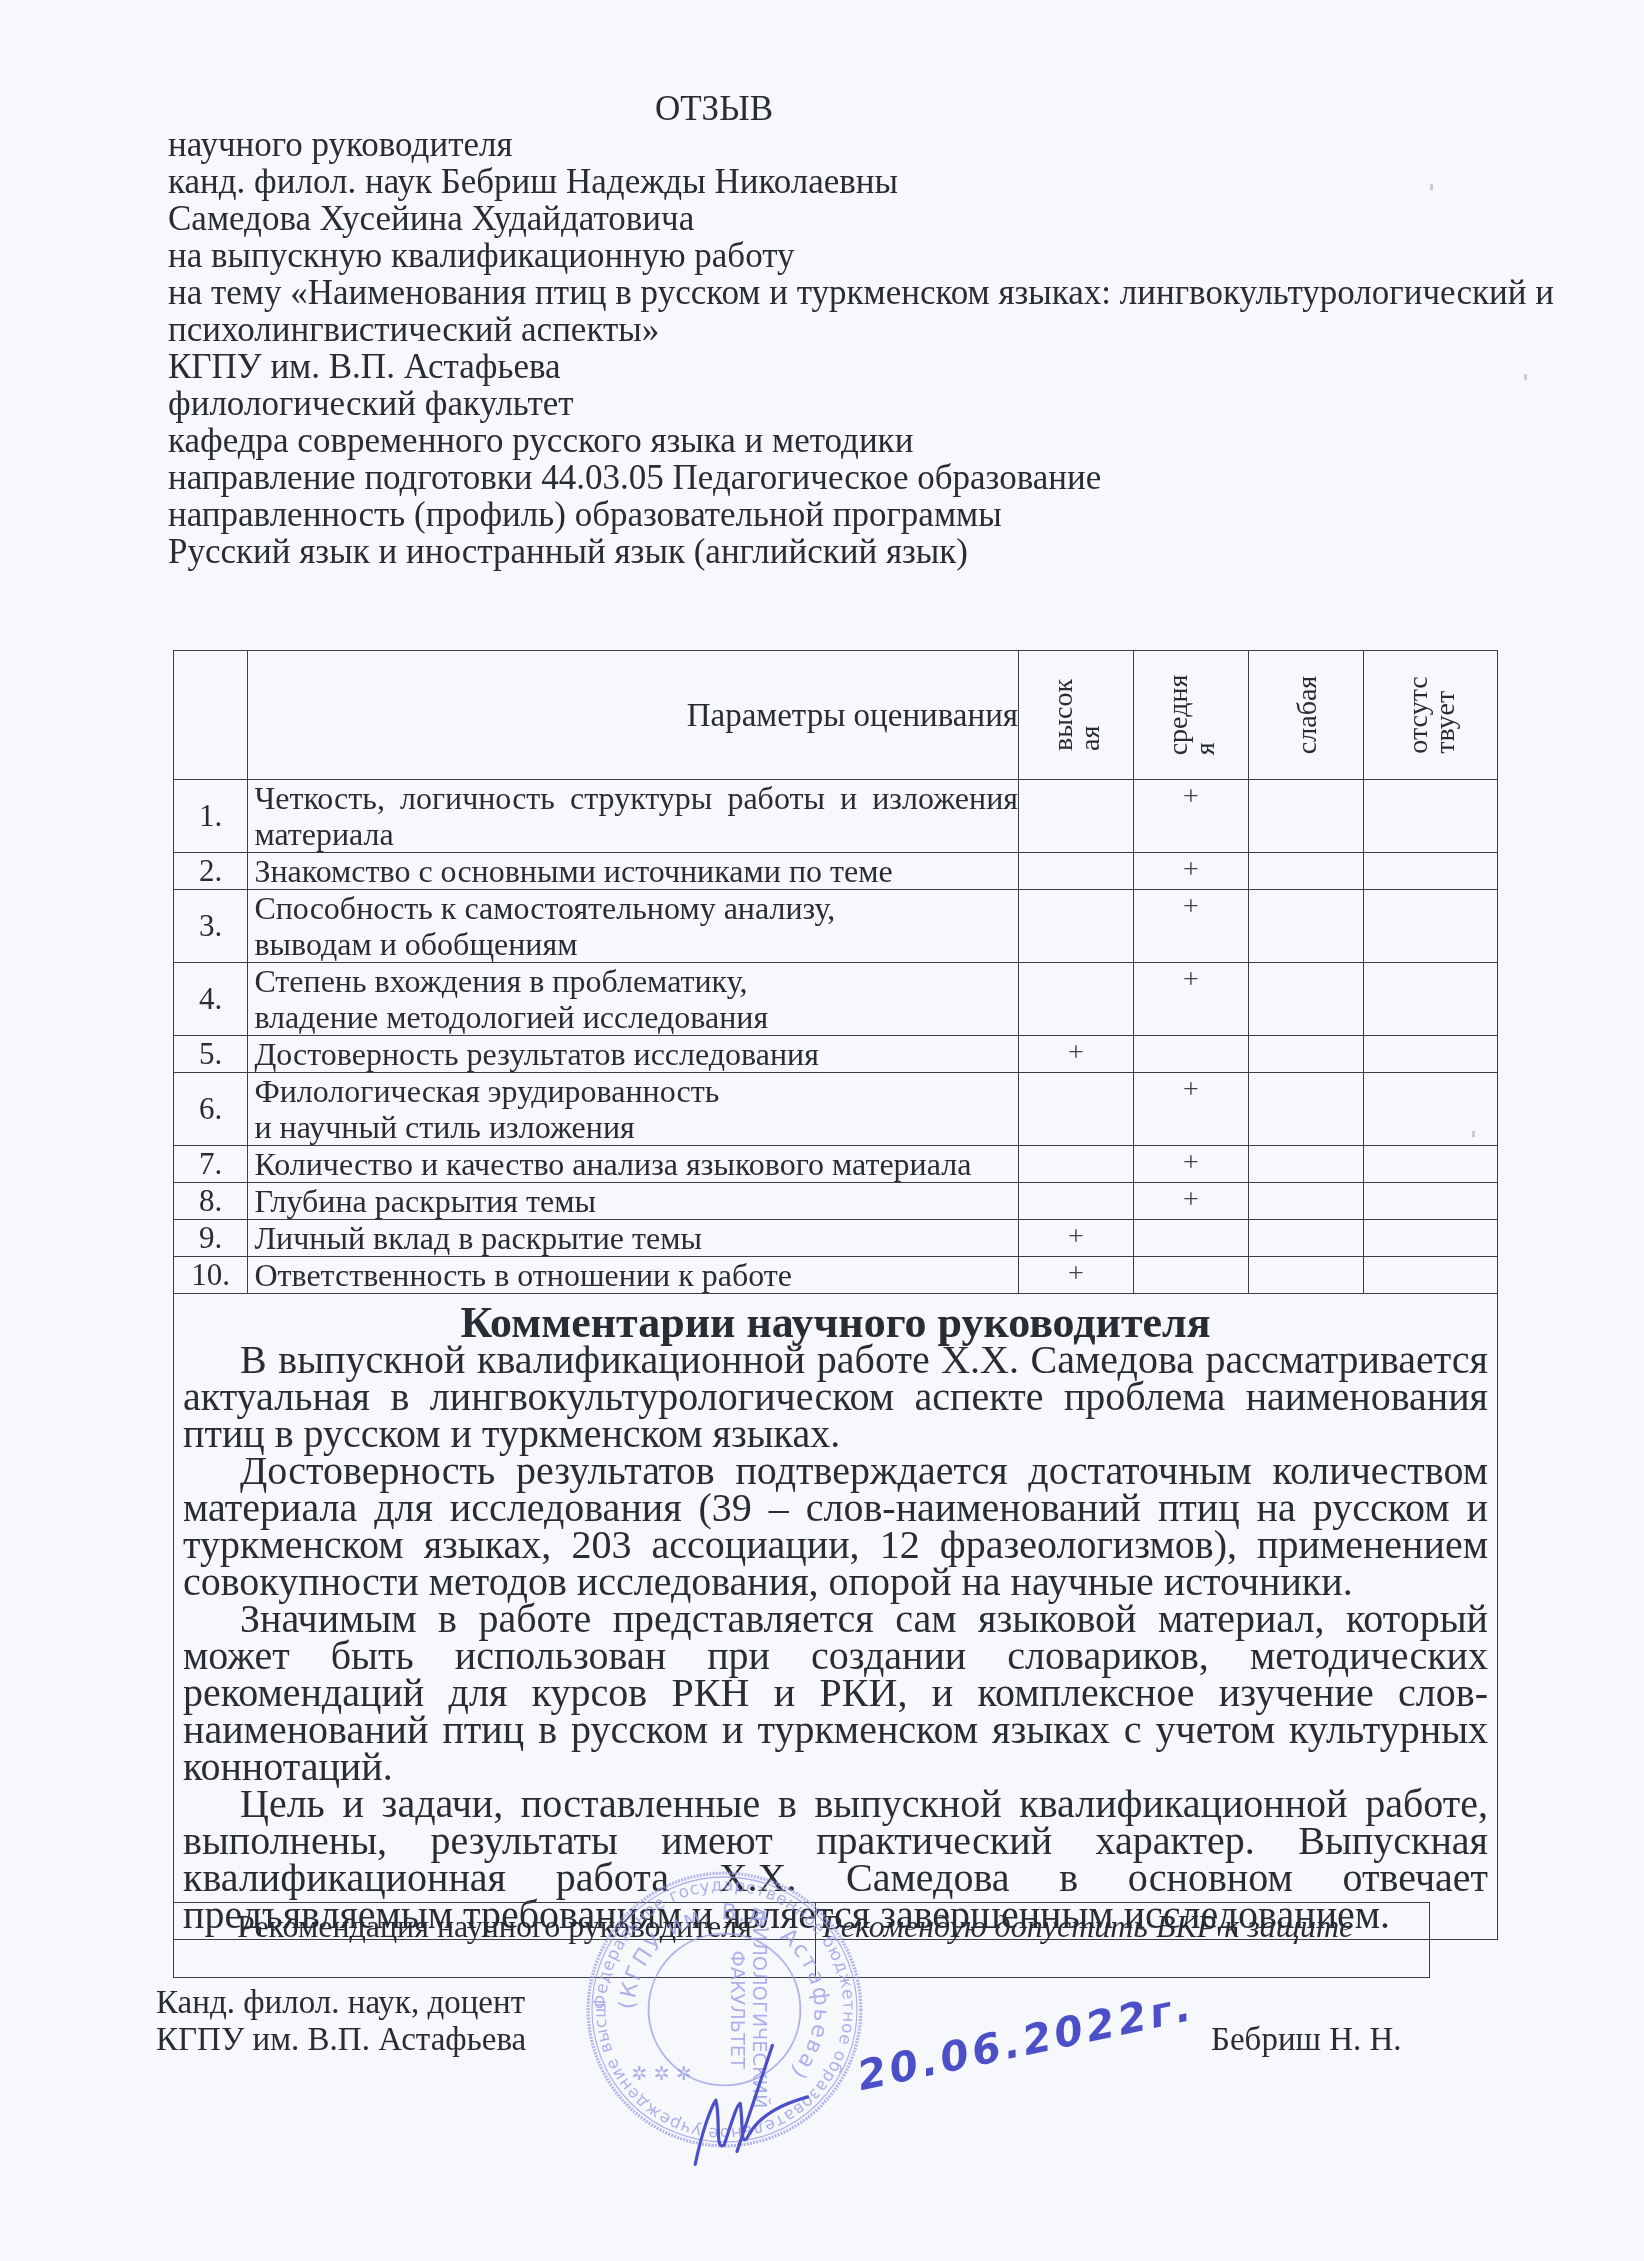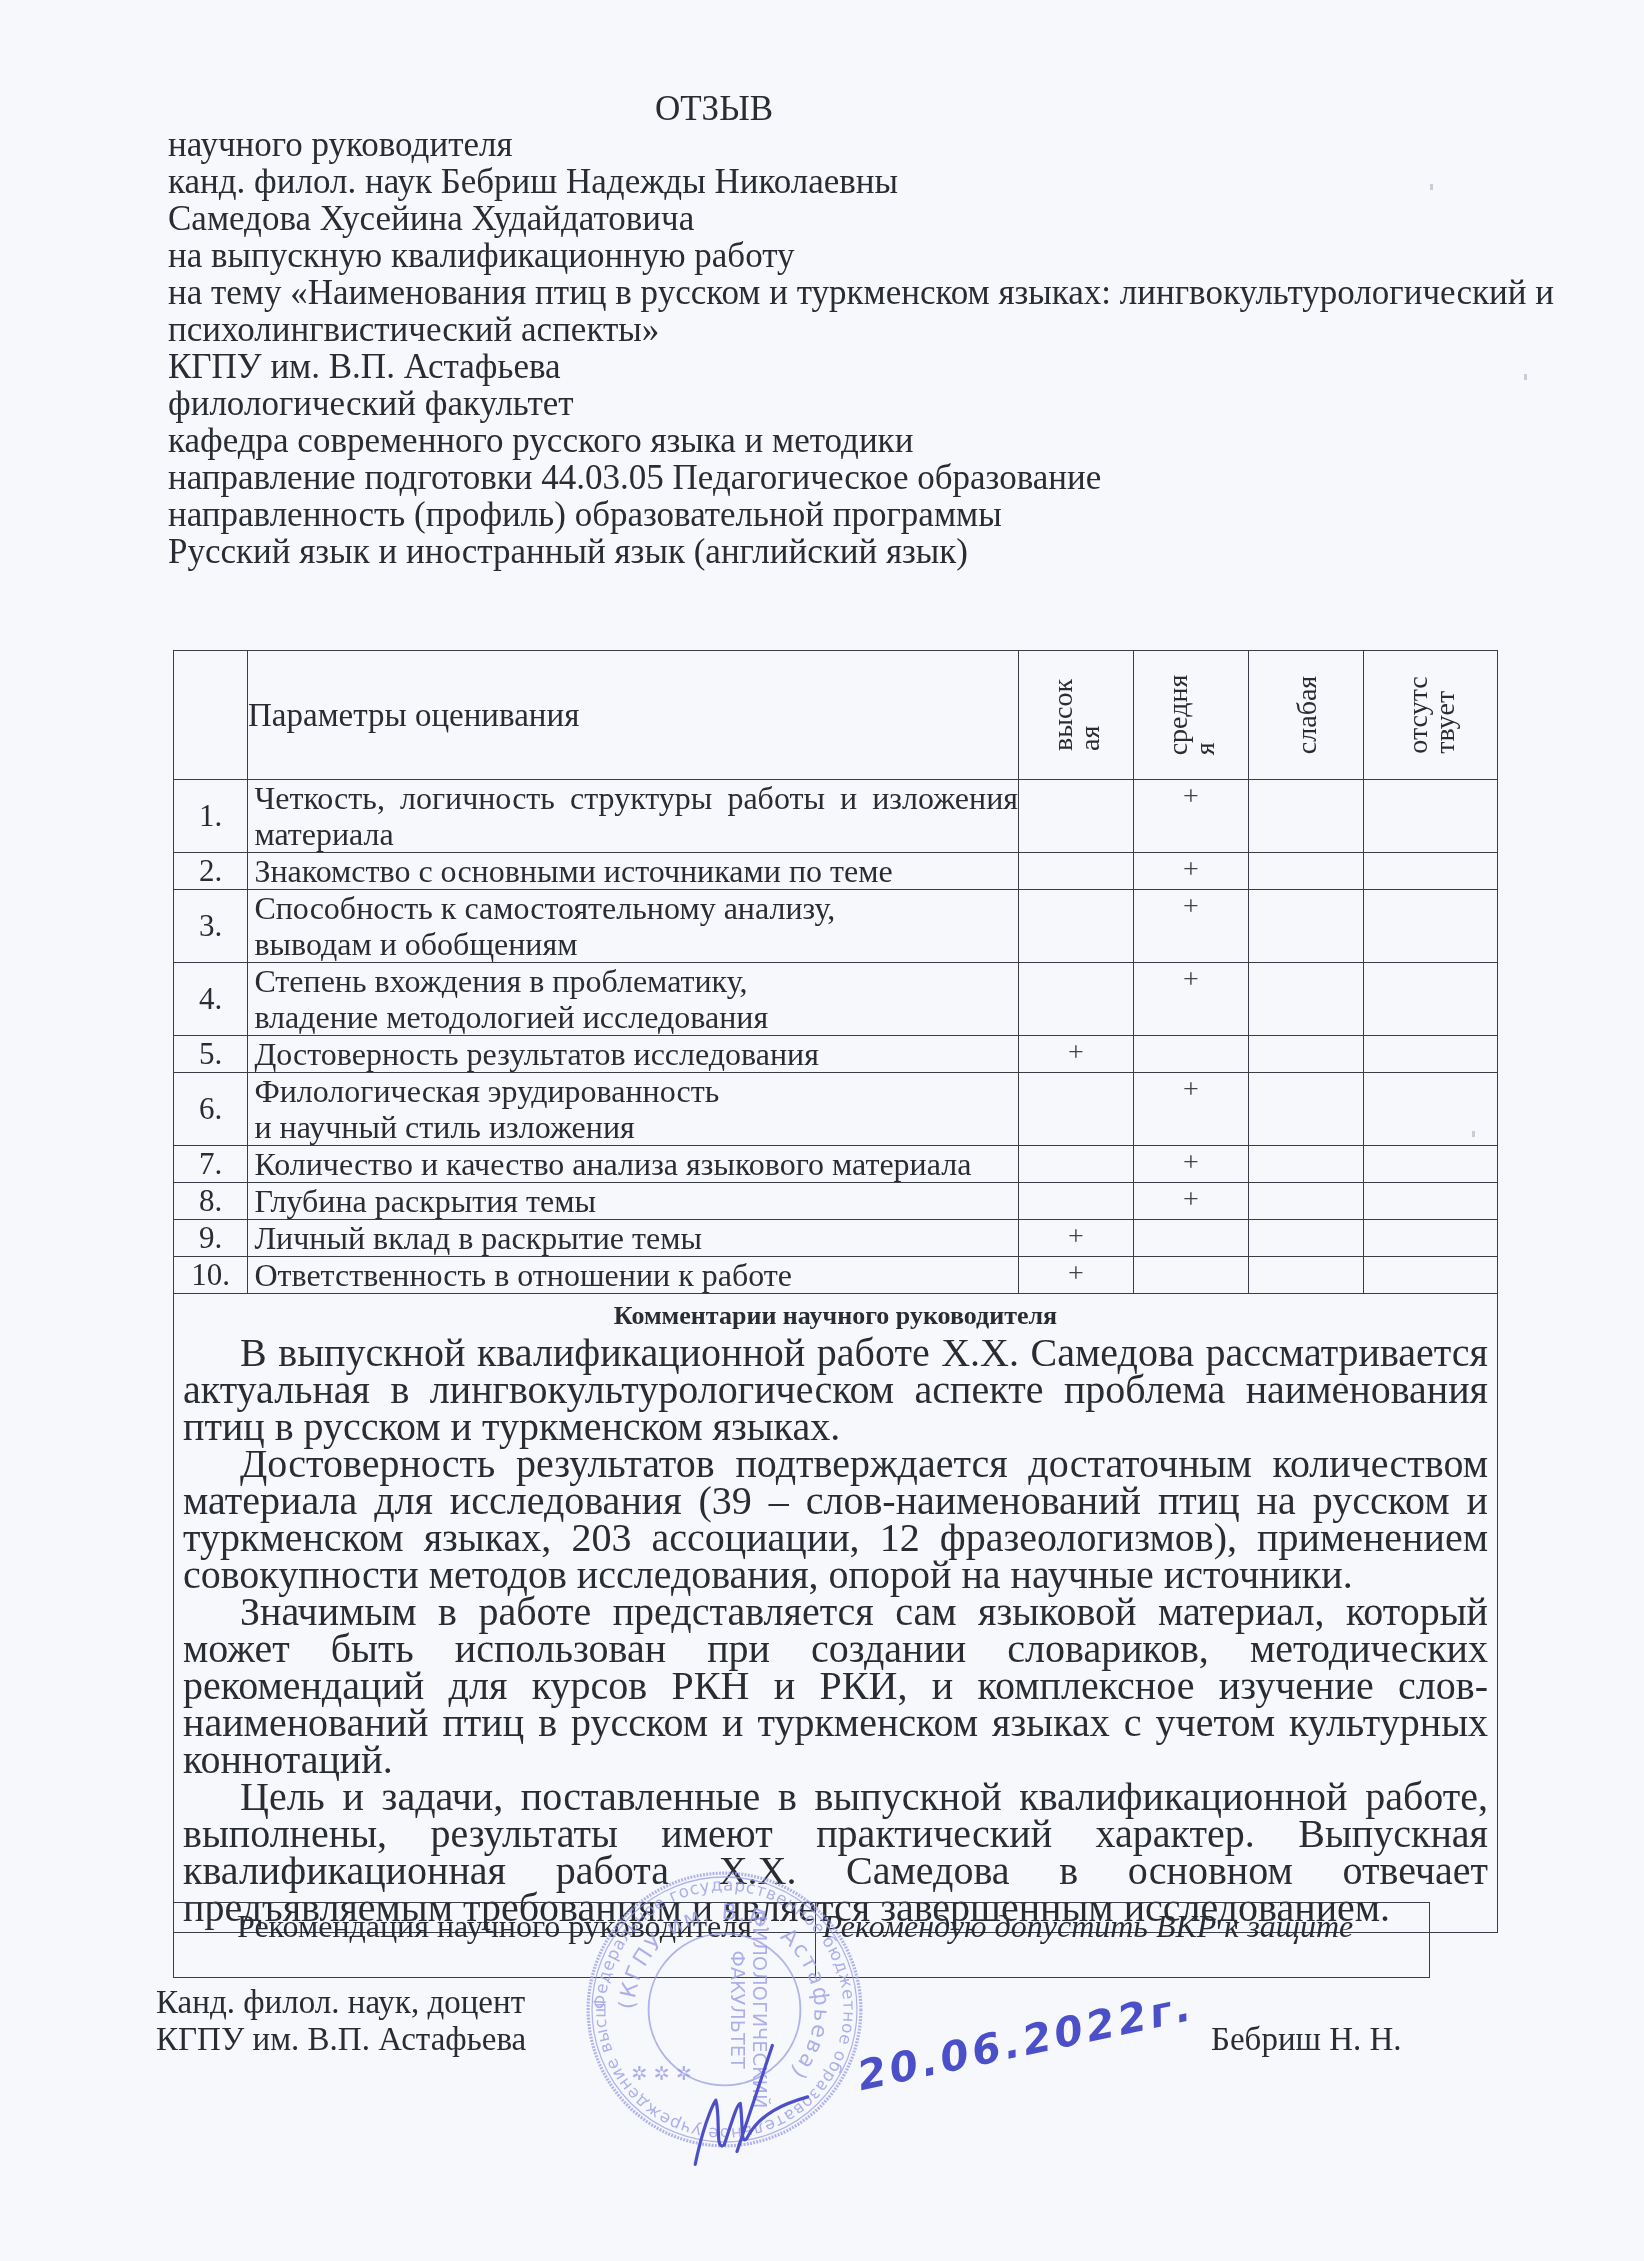--- a/index.html
+++ b/index.html
@@ -26,36 +26,36 @@
       border: 1.9px solid #3a3d48;
       padding: 0;
       font-weight: normal;
       vertical-align: middle;
     }
     col.c-num { width: 74px; }
     col.c-param { width: 771px; }
     col.c-lvl { width: 115px; }
     col.c-last { width: 134px; }
     .hdr-row { height: 128px; }
-    .hdr-param { text-align: left; font-size: 33px; margin-top: 16px; }
+    .hdr-param { text-align: right; font-size: 33px; margin-top: 16px; }
     .rot-wrap { position: relative; width: 100%; height: 128px; }
     .rot {
       position: absolute; left: 50%; top: 50%;
       transform: translate(-50%, -50%) rotate(-90deg);
       font-size: 28px; line-height: 27px; text-align: left;
       white-space: pre; font-family: "Liberation Serif", serif;
     }
     .num { text-align: center; font-size: 31px; }
     .param { padding-left: 6.4px !important; font-size: 32px; line-height: 36px; text-align: justify; }
     .mark-cell { text-align: center; vertical-align: top !important; font-size: 28px; line-height: 32px; color: #444; }
     .r-single { height: 33px; }
     .r-double { height: 73px; }
 
     .comments-cell { padding: 2.6px 9px 6.4px 9px !important; vertical-align: top !important; }
-    .comments-title { text-align: center; font-weight: bold; font-size: 26px; line-height: 37px; }
+    .comments-title { text-align: center; font-weight: bold; font-size: 44px; line-height: 37px; margin-top: 7px; }
     .comments-cell p { margin: 0; text-indent: 57px; text-align: justify; font-size: 40px; line-height: 37px; }
 
     #rec-table {
       position: absolute; left: 173px; top: 1902px;
       border-collapse: collapse; width: 1257px; table-layout: fixed;
     }
     #rec-table td { border: 1.9px solid #3a3d48; height: 68px; vertical-align: top; font-size: 32px; padding-top: 5.2px; }
     #rec-table col.r1 { width: 642px; }
     .rec-label { text-align: center; }
     .rec-value { font-style: italic; padding-left: 6.4px; }

